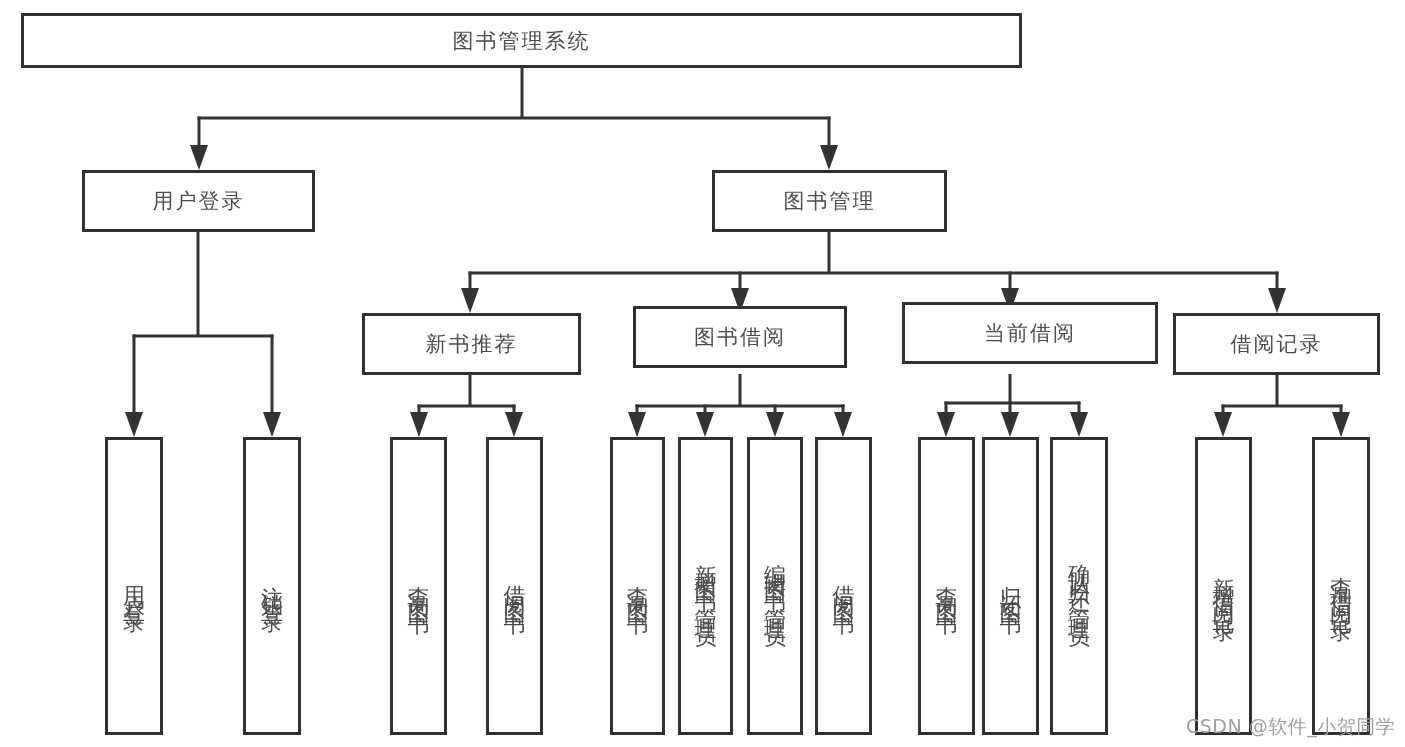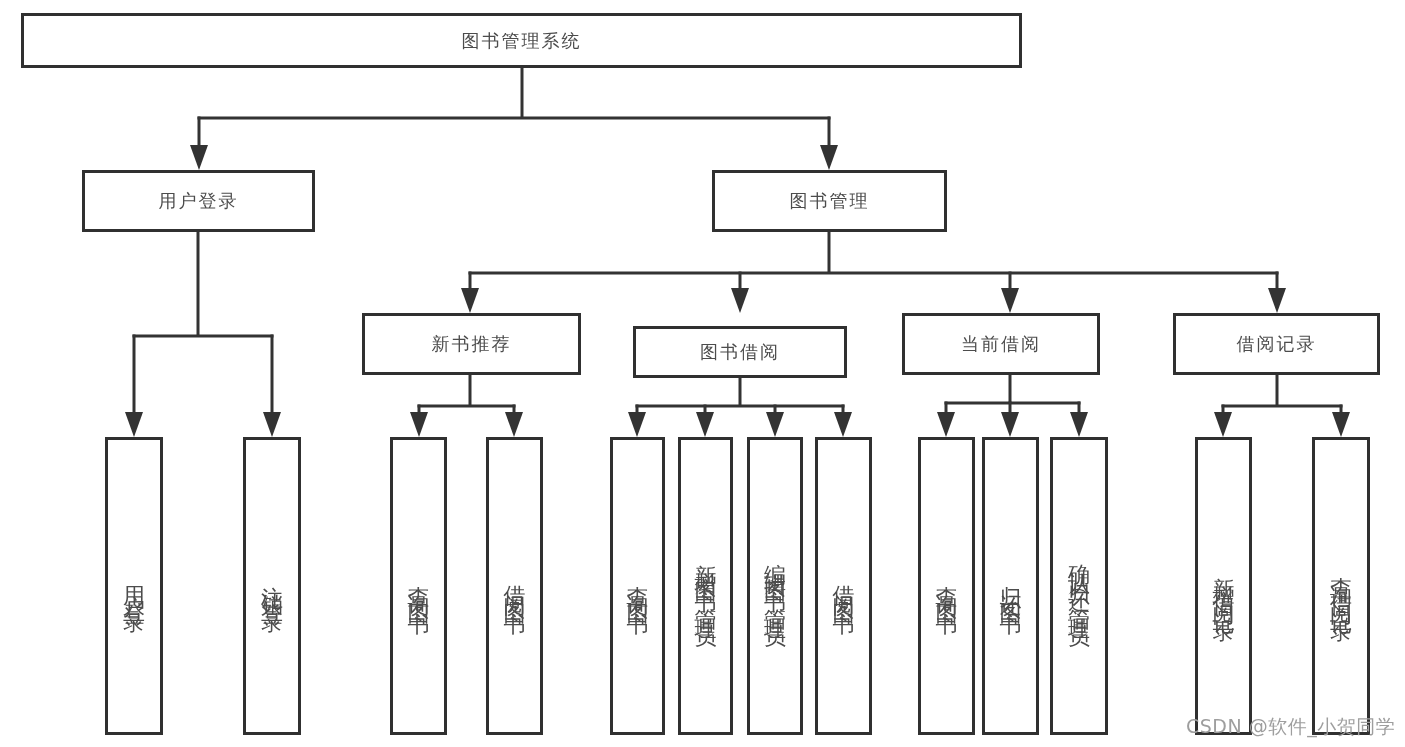--- a/index.html
+++ b/index.html
@@ -7,21 +7,21 @@
     position:relative;width:1405px;height:747px;background:#ffffff;
     font-family:"DejaVu Sans","Liberation Sans",sans-serif;overflow:hidden;
   }
   #connectors{position:absolute;left:0;top:0;z-index:1;}
   .node{
     position:absolute;box-sizing:border-box;background:#ffffff;
     border:3px solid #303030;color:#4c4c4c;
     display:flex;align-items:center;justify-content:center;
     z-index:2;white-space:nowrap;
   }
-  .h{font-size:18px;letter-spacing:2px;font-family:Liberation Serif, serif;}
+  .h{font-size:21px;letter-spacing:2px;font-family:Liberation Serif, serif;}
   .v{
     writing-mode:vertical-rl;text-orientation:mixed;
     font-size:22px;letter-spacing:9px;line-height:1;
   }
   .watermark{
     position:absolute;left:1186px;top:714px;z-index:10;
     font-size:19px;letter-spacing:.5px;color:#9e9e9e;white-space:nowrap;text-align:right;
   }
 </style>
 </head>
@@ -83,22 +83,22 @@
       <polygon points="1214,412 1232,412 1223,437" fill="#333333"></polygon>
       <polygon points="1332,412 1350,412 1341,437" fill="#333333"></polygon>
     </svg>
 
   <div class="node h" style="left:21px;top:13px;width:1001px;height:55px">图书管理系统</div>
 
   <div class="node h" style="left:82px;top:170px;width:233px;height:62px">用户登录</div>
   <div class="node h" style="left:362px;top:313px;width:219px;height:62px">新书推荐</div>
 
   <div class="node h" style="left:712px;top:170px;width:235px;height:62px">图书管理</div>
-  <div class="node h" style="left:633px;top:326px;width:214px;height:52px">图书借阅</div>
-  <div class="node h" style="left:902px;top:313px;width:198px;height:62px">当前借阅</div>
+  <div class="node h" style="left:633px;top:306px;width:214px;height:62px">图书借阅</div>
+  <div class="node h" style="left:902px;top:302px;width:256px;height:62px">当前借阅</div>
   <div class="node h" style="left:1173px;top:313px;width:207px;height:62px">借阅记录</div>
 
   <div class="node v" style="left:105px;top:437px;width:58px;height:298px">用户登录</div>
   <div class="node v" style="left:243px;top:437px;width:58px;height:298px">注销登录</div>
 
   <div class="node v" style="left:390px;top:437px;width:57px;height:298px">查询图书</div>
   <div class="node v" style="left:486px;top:437px;width:57px;height:298px">借阅图书</div>
 
   <div class="node v" style="left:610px;top:437px;width:55px;height:298px">查询图书</div>
   <div class="node v" style="left:678px;top:437px;width:55px;height:298px">新增图书（管理员）</div>

